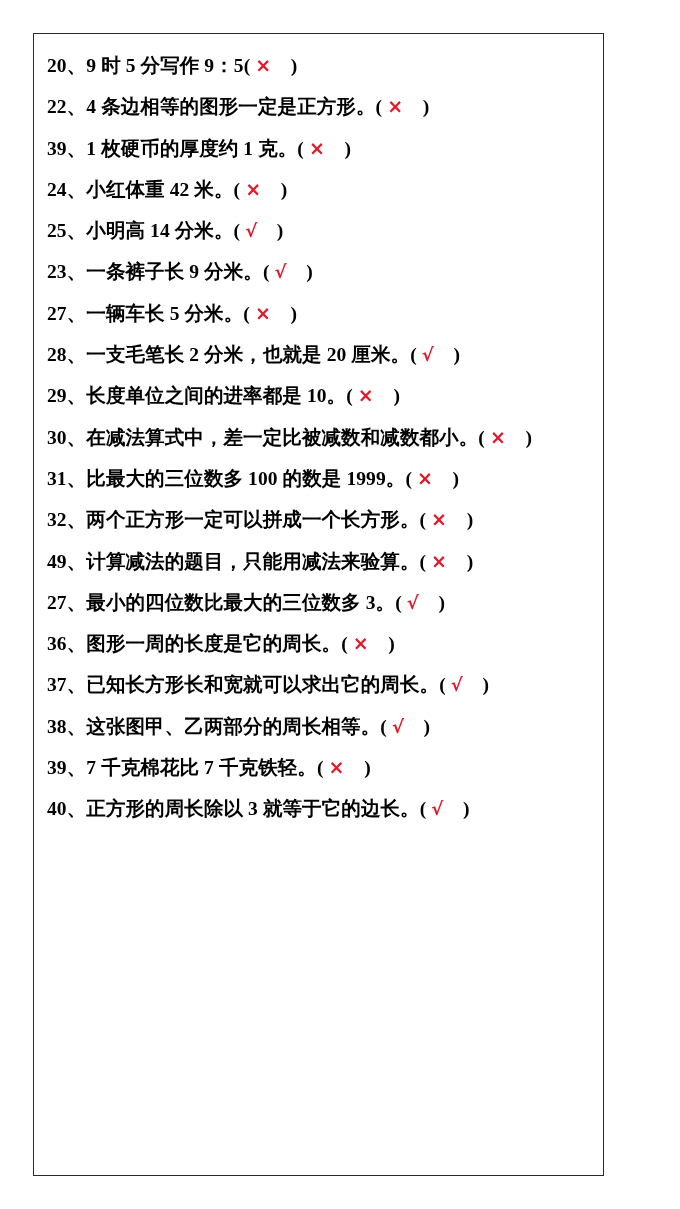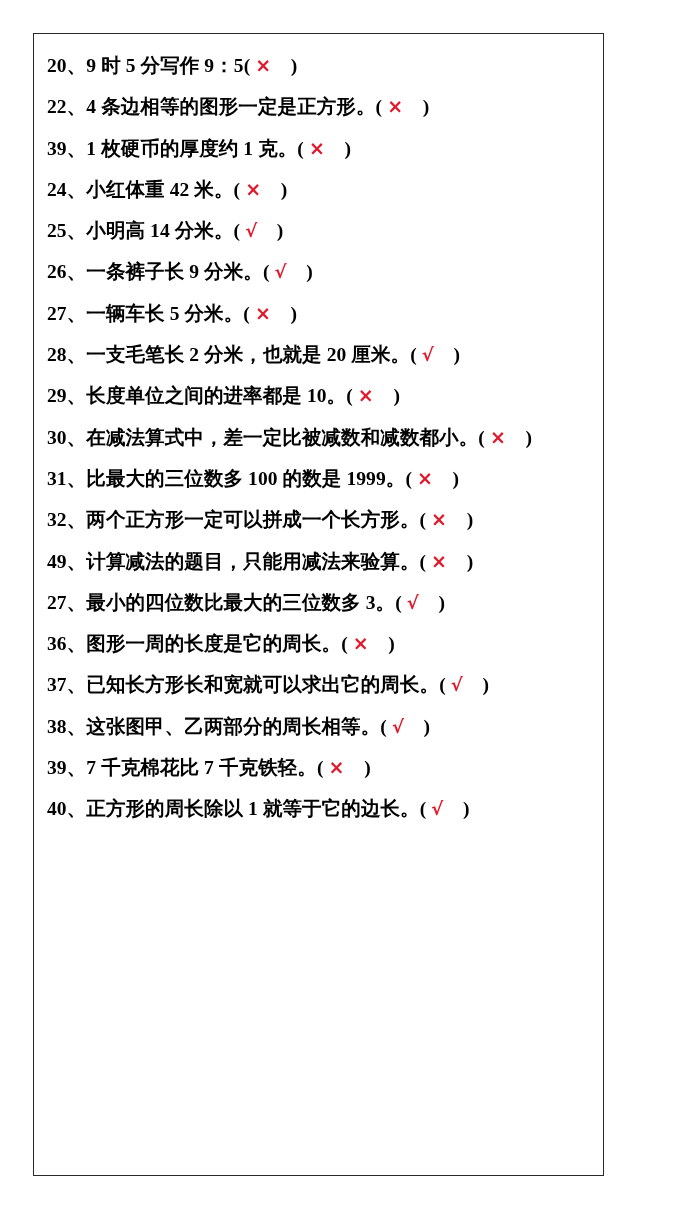--- a/index.html
+++ b/index.html
@@ -76,29 +76,29 @@
 <body>
 
 <div class="page">
   <div class="sheet-frame">
     <div class="question-list" id="question-list">
         <div class="q-item"><span>20、</span><span class="q-text">9 时 5 分写作 9：5</span><span class="paren">(</span> <span class="mark cross">×</span> <span class="paren">)</span></div>
         <div class="q-item"><span>22、</span><span class="q-text">4 条边相等的图形一定是正方形。</span><span class="paren">(</span> <span class="mark cross">×</span> <span class="paren">)</span></div>
         <div class="q-item"><span>39、</span><span class="q-text">1 枚硬币的厚度约 1 克。</span><span class="paren">(</span> <span class="mark cross">×</span> <span class="paren">)</span></div>
         <div class="q-item"><span>24、</span><span class="q-text">小红体重 42 米。</span><span class="paren">(</span> <span class="mark cross">×</span> <span class="paren">)</span></div>
         <div class="q-item"><span>25、</span><span class="q-text">小明高 14 分米。</span><span class="paren">(</span> <span class="mark tick">√</span> <span class="paren">)</span></div>
-        <div class="q-item"><span>26、</span><span class="q-text">一条裤子长 9 分米。</span><span class="paren">(</span> <span class="mark tick">√</span> <span class="paren">)</span></div>
+        <div class="q-item"><span>23、</span><span class="q-text">一条裤子长 9 分米。</span><span class="paren">(</span> <span class="mark tick">√</span> <span class="paren">)</span></div>
         <div class="q-item"><span>27、</span><span class="q-text">一辆车长 5 分米。</span><span class="paren">(</span> <span class="mark cross">×</span> <span class="paren">)</span></div>
         <div class="q-item"><span>28、</span><span class="q-text">一支毛笔长 2 分米，也就是 20 厘米。</span><span class="paren">(</span> <span class="mark tick">√</span> <span class="paren">)</span></div>
         <div class="q-item"><span>29、</span><span class="q-text">长度单位之间的进率都是 10。</span><span class="paren">(</span> <span class="mark cross">×</span> <span class="paren">)</span></div>
         <div class="q-item"><span>30、</span><span class="q-text">在减法算式中，差一定比被减数和减数都小。</span><span class="paren">(</span> <span class="mark cross">×</span> <span class="paren">)</span></div>
         <div class="q-item"><span>31、</span><span class="q-text">比最大的三位数多 100 的数是 1999。</span><span class="paren">(</span> <span class="mark cross">×</span> <span class="paren">)</span></div>
         <div class="q-item"><span>32、</span><span class="q-text">两个正方形一定可以拼成一个长方形。</span><span class="paren">(</span> <span class="mark cross">×</span> <span class="paren">)</span></div>
         <div class="q-item"><span>49、</span><span class="q-text">计算减法的题目，只能用减法来验算。</span><span class="paren">(</span> <span class="mark cross">×</span> <span class="paren">)</span></div>
         <div class="q-item"><span>27、</span><span class="q-text">最小的四位数比最大的三位数多 3。</span><span class="paren">(</span> <span class="mark tick">√</span> <span class="paren">)</span></div>
         <div class="q-item"><span>36、</span><span class="q-text">图形一周的长度是它的周长。</span><span class="paren">(</span> <span class="mark cross">×</span> <span class="paren">)</span></div>
         <div class="q-item"><span>37、</span><span class="q-text">已知长方形长和宽就可以求出它的周长。</span><span class="paren">(</span> <span class="mark tick">√</span> <span class="paren">)</span></div>
         <div class="q-item"><span>38、</span><span class="q-text">这张图甲、乙两部分的周长相等。</span><span class="paren">(</span> <span class="mark tick">√</span> <span class="paren">)</span></div>
         <div class="q-item"><span>39、</span><span class="q-text">7 千克棉花比 7 千克铁轻。</span><span class="paren">(</span> <span class="mark cross">×</span> <span class="paren">)</span></div>
-        <div class="q-item"><span>40、</span><span class="q-text">正方形的周长除以 1 就等于它的边长。</span><span class="paren">(</span> <span class="mark tick">√</span> <span class="paren">)</span></div>
+        <div class="q-item"><span>40、</span><span class="q-text">正方形的周长除以 3 就等于它的边长。</span><span class="paren">(</span> <span class="mark tick">√</span> <span class="paren">)</span></div>
       </div>
   </div>
 </div>
 
 </body></html>

